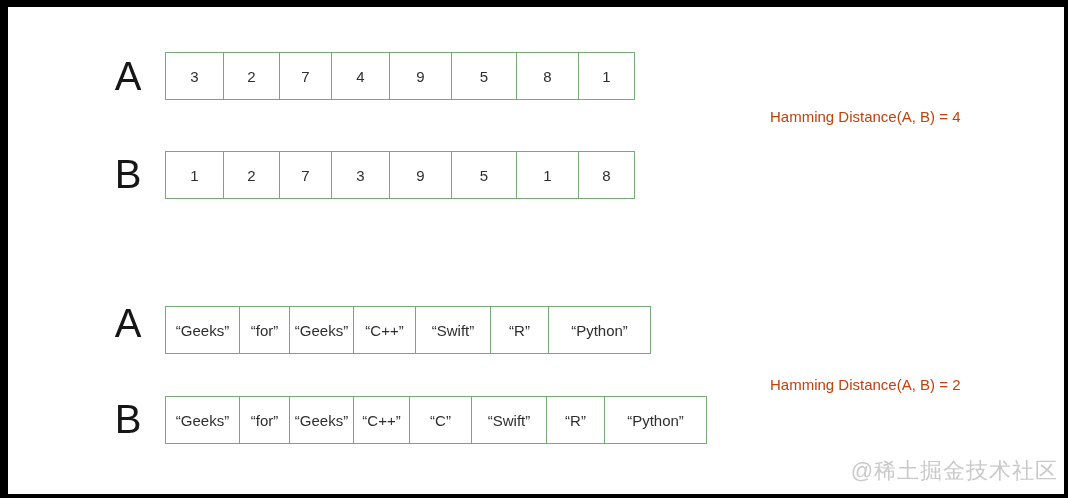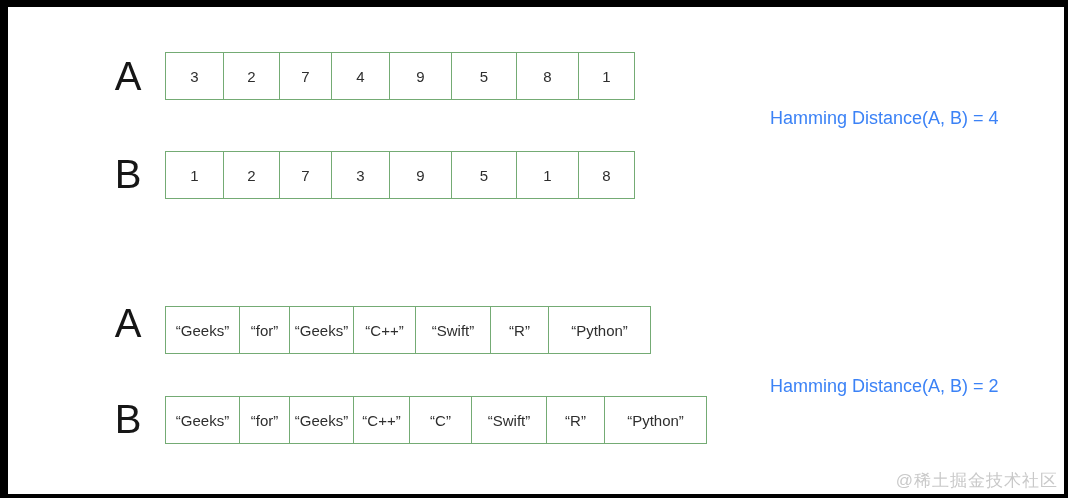--- a/index.html
+++ b/index.html
@@ -43,28 +43,28 @@
     flex:0 0 auto;
   }
   .cell + .cell{border-left:1px solid #74ab74;}
   
   .t1 .c0{width:57px}.t1 .c1{width:56px}.t1 .c2{width:52px}.t1 .c3{width:58px}
   .t1 .c4{width:62px}.t1 .c5{width:65px}.t1 .c6{width:62px}.t1 .c7{width:56px}
   
   .t2 .c0{width:73px}.t2 .c1{width:50px}.t2 .c2{width:64px}.t2 .c3{width:56px}
   .t2 .c4{width:62px}.t2 .c5{width:75px}.t2 .c6{width:58px}.t2 .c7{width:102px}
   .hamming{
-    font-size:18px;
+    font-size:15px;
     font-weight:500;
-    color:#3b82f6;
+    color:#c2410c;
     white-space:nowrap;
   }
   .watermark{
-    right:10px;bottom:6px;
-    font-size:17px;
+    right:10px;bottom:12px;
+    font-size:22px;
     color:#c9c9c9;
     letter-spacing:1px;
     white-space:nowrap;
   }
 </style>
 </head>
 <body>
 
 <div class="page">
   <div class="frame"></div>

